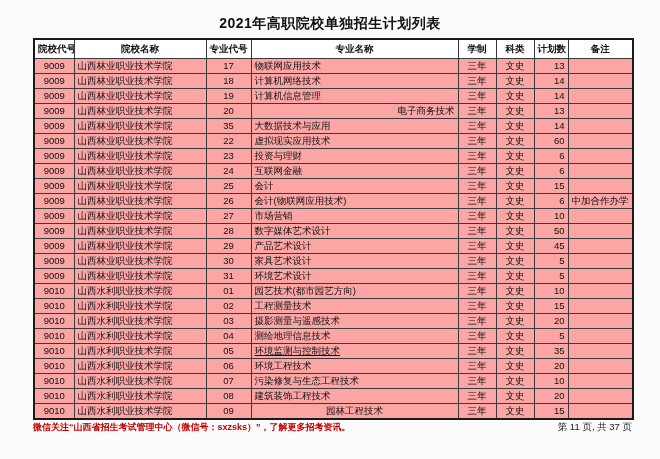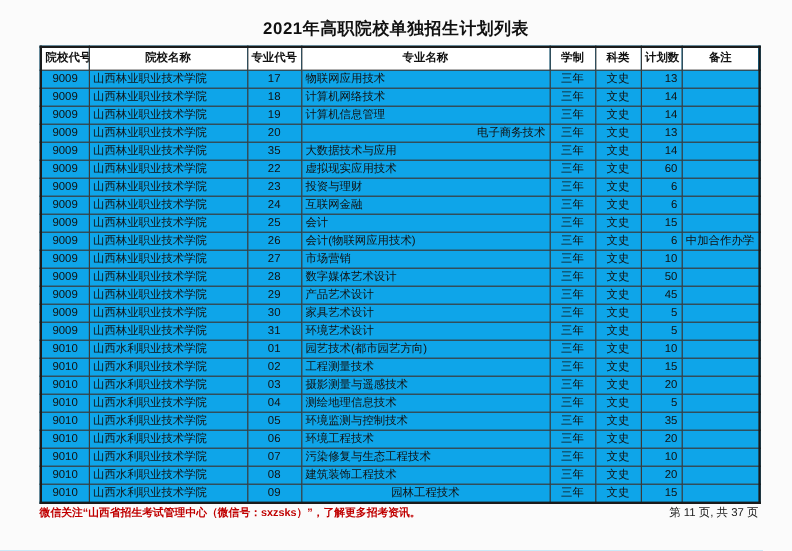--- a/index.html
+++ b/index.html
@@ -15,21 +15,21 @@
   .title{
     position:absolute;top:15px;left:0;width:660px;
     text-align:center;font-size:14px;font-weight:bold;color:#111;
     letter-spacing:0.5px;
   }
   .plan-table{
     position:absolute;left:33px;top:38px;
     border-collapse:collapse;table-layout:fixed;
     width:599px;
     font-size:9.5px;
-    background:#0ea5e9;
+    background:#fca5a5;
     border:2px solid #1a1a1a;
   }
   .plan-table th,.plan-table td{
     border:1px solid #3a3a3a;
     padding:0 3px;
     white-space:nowrap;overflow:hidden;
     line-height:1.1;
   }
   .plan-table th{
     height:18px;font-weight:bold;text-align:center;font-size:9.5px;
@@ -262,21 +262,21 @@
           <td style="text-align: left;">测绘地理信息技术</td>
           <td style="text-align: center;">三年</td>
           <td style="text-align: center;">文史</td>
           <td style="text-align: right;">5</td>
           <td style="text-align: left;"></td>
         </tr>
         <tr>
           <td style="text-align: center;">9010</td>
           <td style="text-align: left;">山西水利职业技术学院</td>
           <td style="text-align: center;">05</td>
-          <td style="text-align: left;">环境监测与控制技术</td>
+          <td style="text-align: left; text-decoration: underline;">环境监测与控制技术</td>
           <td style="text-align: center;">三年</td>
           <td style="text-align: center;">文史</td>
           <td style="text-align: right;">35</td>
           <td style="text-align: left;"></td>
         </tr>
         <tr>
           <td style="text-align: center;">9010</td>
           <td style="text-align: left;">山西水利职业技术学院</td>
           <td style="text-align: center;">06</td>
           <td style="text-align: left;">环境工程技术</td>

